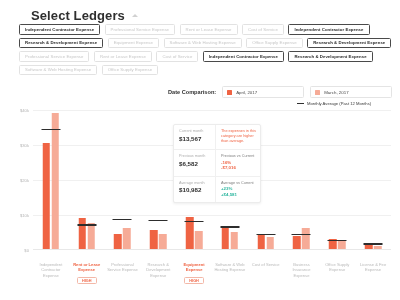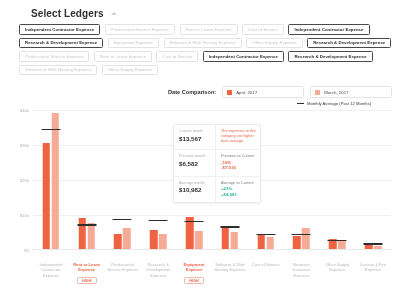--- a/index.html
+++ b/index.html
@@ -10,21 +10,21 @@
     color: #3c3c3c;
     overflow: hidden;
   }
   .page { position: relative; width: 400px; height: 300px; }
 
   
   .ledger-header {
     position: absolute; left: 19px; top: 8px;
     display: flex; align-items: center; gap: 7px;
   }
-  .ledger-title { font-size: 10px; font-weight: bold; color: #2f2f2f; letter-spacing: .1px; padding-left: 12px; }
+  .ledger-title { font-size: 13px; font-weight: bold; color: #2f2f2f; letter-spacing: .1px; padding-left: 12px; }
   .caret-up { width: 0; height: 0; border-left: 3px solid transparent; border-right: 3px solid transparent; border-bottom: 3px solid #c9c9c9; opacity:.85; }
 
   
   .chips { position: absolute; left: 19px; top: 24px; width: 366px; }
   .chip-row { display: flex; gap: 4.5px; margin-bottom: 3px; height: 10.5px; }
   .chip {
     height: 10.5px; border-radius: 1.5px;
     display: flex; align-items: center; justify-content: center;
     padding: 0 5px; white-space: nowrap;
     font-size: 4.3px; letter-spacing: .05px;

